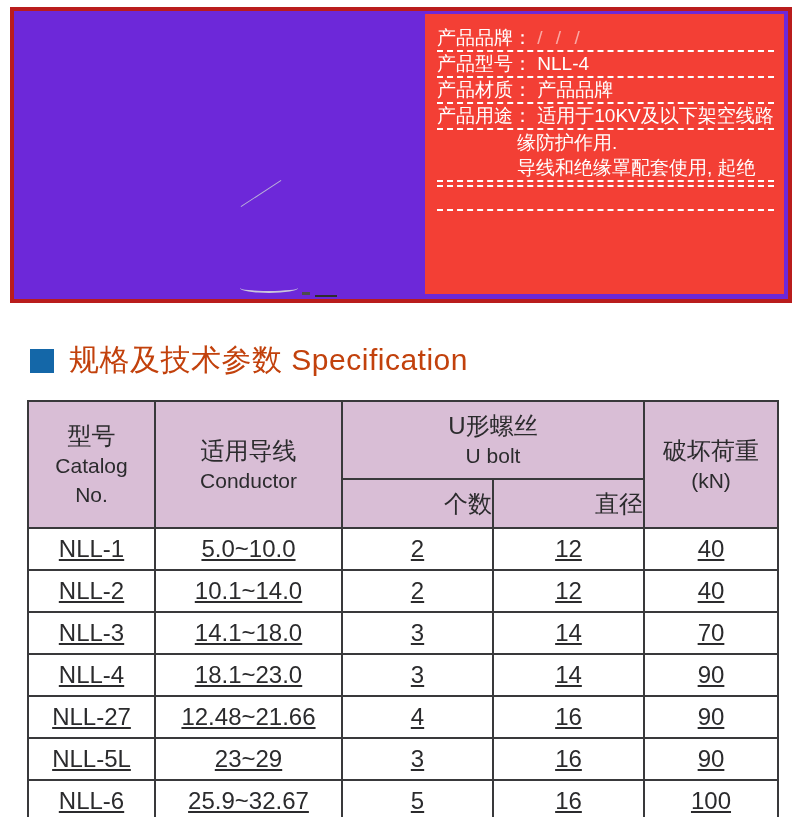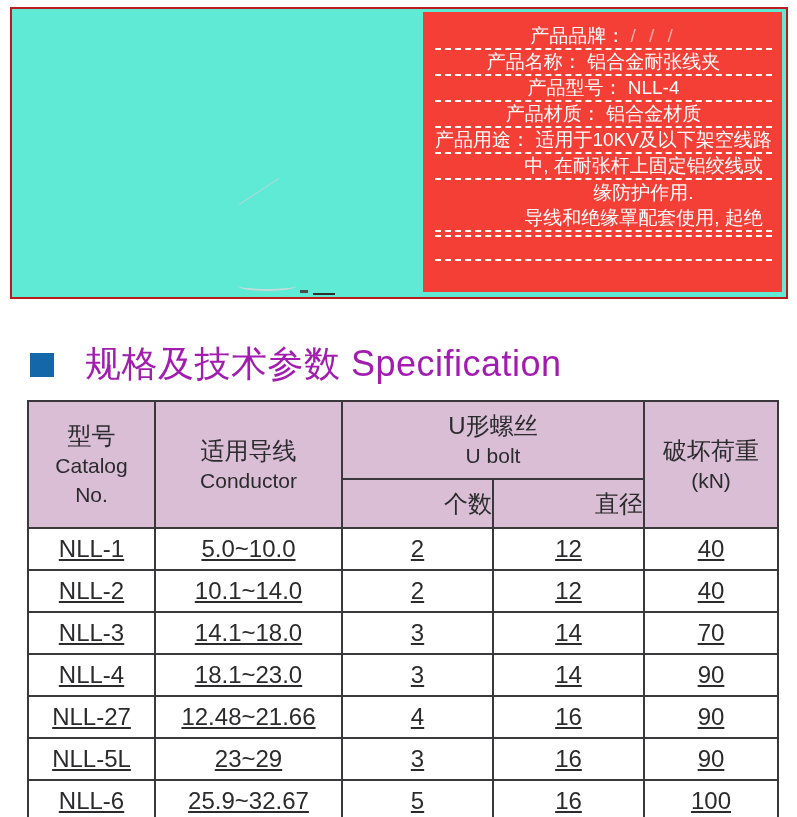--- a/index.html
+++ b/index.html
@@ -13,23 +13,22 @@
     position: relative;
   }
 
   
   .top-box {
     position: absolute;
     left: 10px;
     top: 7px;
     width: 774px;
     height: 288px;
-    border: 2px solid #b91c1c;
-    background: #5eead4;
-    text-align: center;
+    border: 4px solid #b91c1c;
+    background: #6d28d9;
   }
 
   .red-panel {
     position: absolute;
     top: 3px;
     right: 4px;
     width: 359px;
     height: 280px;
     background: #f33f35;
     color: #ffffff;
@@ -99,23 +98,23 @@
     display: flex;
     align-items: center;
   }
   .section-bullet {
     width: 24px;
     height: 24px;
     background: #1467a8;
     flex: 0 0 auto;
   }
   .section-title {
-    margin-left: 31px;
-    font-size: 36px;
-    color: #a21caf;
+    margin-left: 15px;
+    font-size: 30px;
+    color: #c2410c;
     letter-spacing: 0.5px;
     white-space: nowrap;
   }
 
   
   .table-wrap {
     position: absolute;
     left: 27px;
     top: 400px;
   }
@@ -147,36 +146,31 @@
   <div class="wm-smudge"></div>
   <div class="wm-dash1"></div>
   <div class="wm-dash2"></div>
 
   <div class="red-panel">
     <div class="rp-line">
       <span class="rp-label">产品品牌：</span>
       <span class="rp-value faint">/ / /</span>
     </div>
     <div class="rp-line">
-      <span class="rp-label">产品名称：</span>
-      <span class="rp-value">铝合金耐张线夹</span>
-    </div>
-    <div class="rp-line">
       <span class="rp-label">产品型号：</span>
       <span class="rp-value">NLL-4</span>
     </div>
     <div class="rp-line">
       <span class="rp-label">产品材质：</span>
-      <span class="rp-value">铝合金材质</span>
+      <span class="rp-value">产品品牌</span>
     </div>
     <div class="rp-line">
       <span class="rp-label">产品用途：</span>
       <span class="rp-value">适用于10KV及以下架空线路</span>
     </div>
-    <div class="rp-line indent">中, 在耐张杆上固定铝绞线或</div>
     <div class="rp-line indent no-border">缘防护作用.</div>
     <div class="rp-line indent">导线和绝缘罩配套使用, 起绝</div>
     <div class="rp-line empty-short"></div>
     <div class="rp-line empty-tall"></div>
   </div>
 </div>
 
 <div class="section-header">
   <div class="section-bullet"></div>
   <div class="section-title">规格及技术参数 Specification</div>

